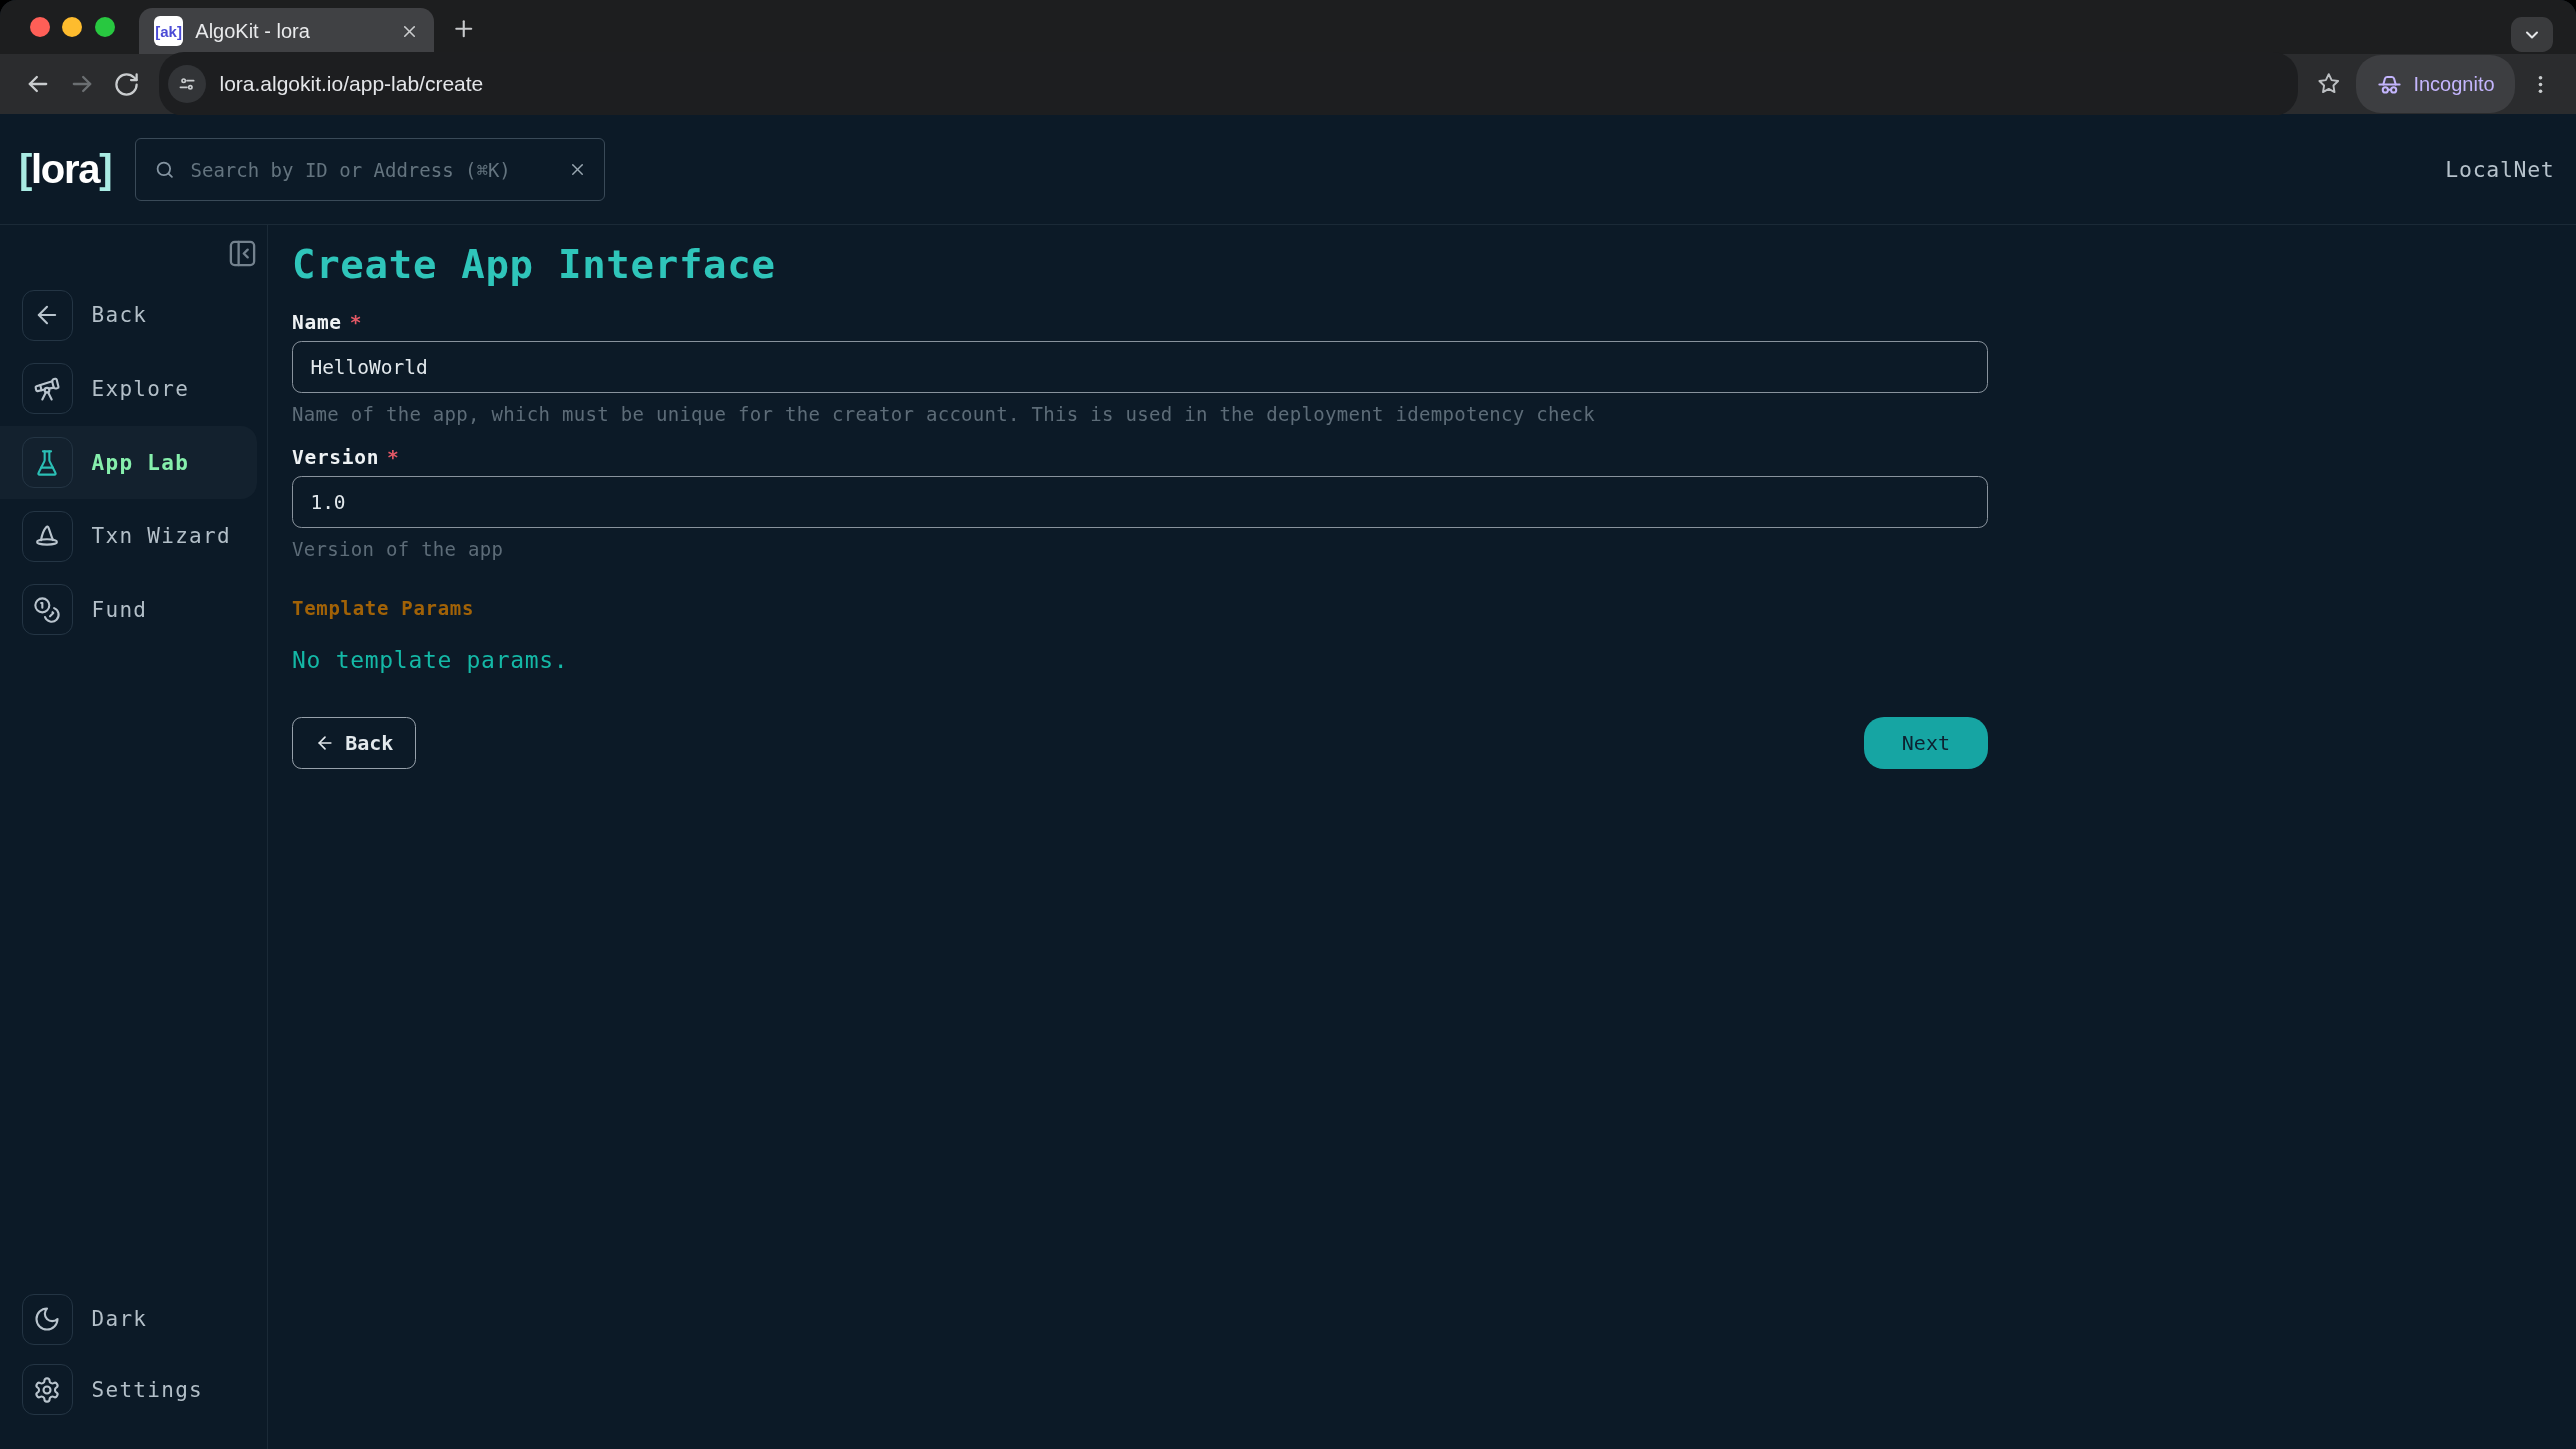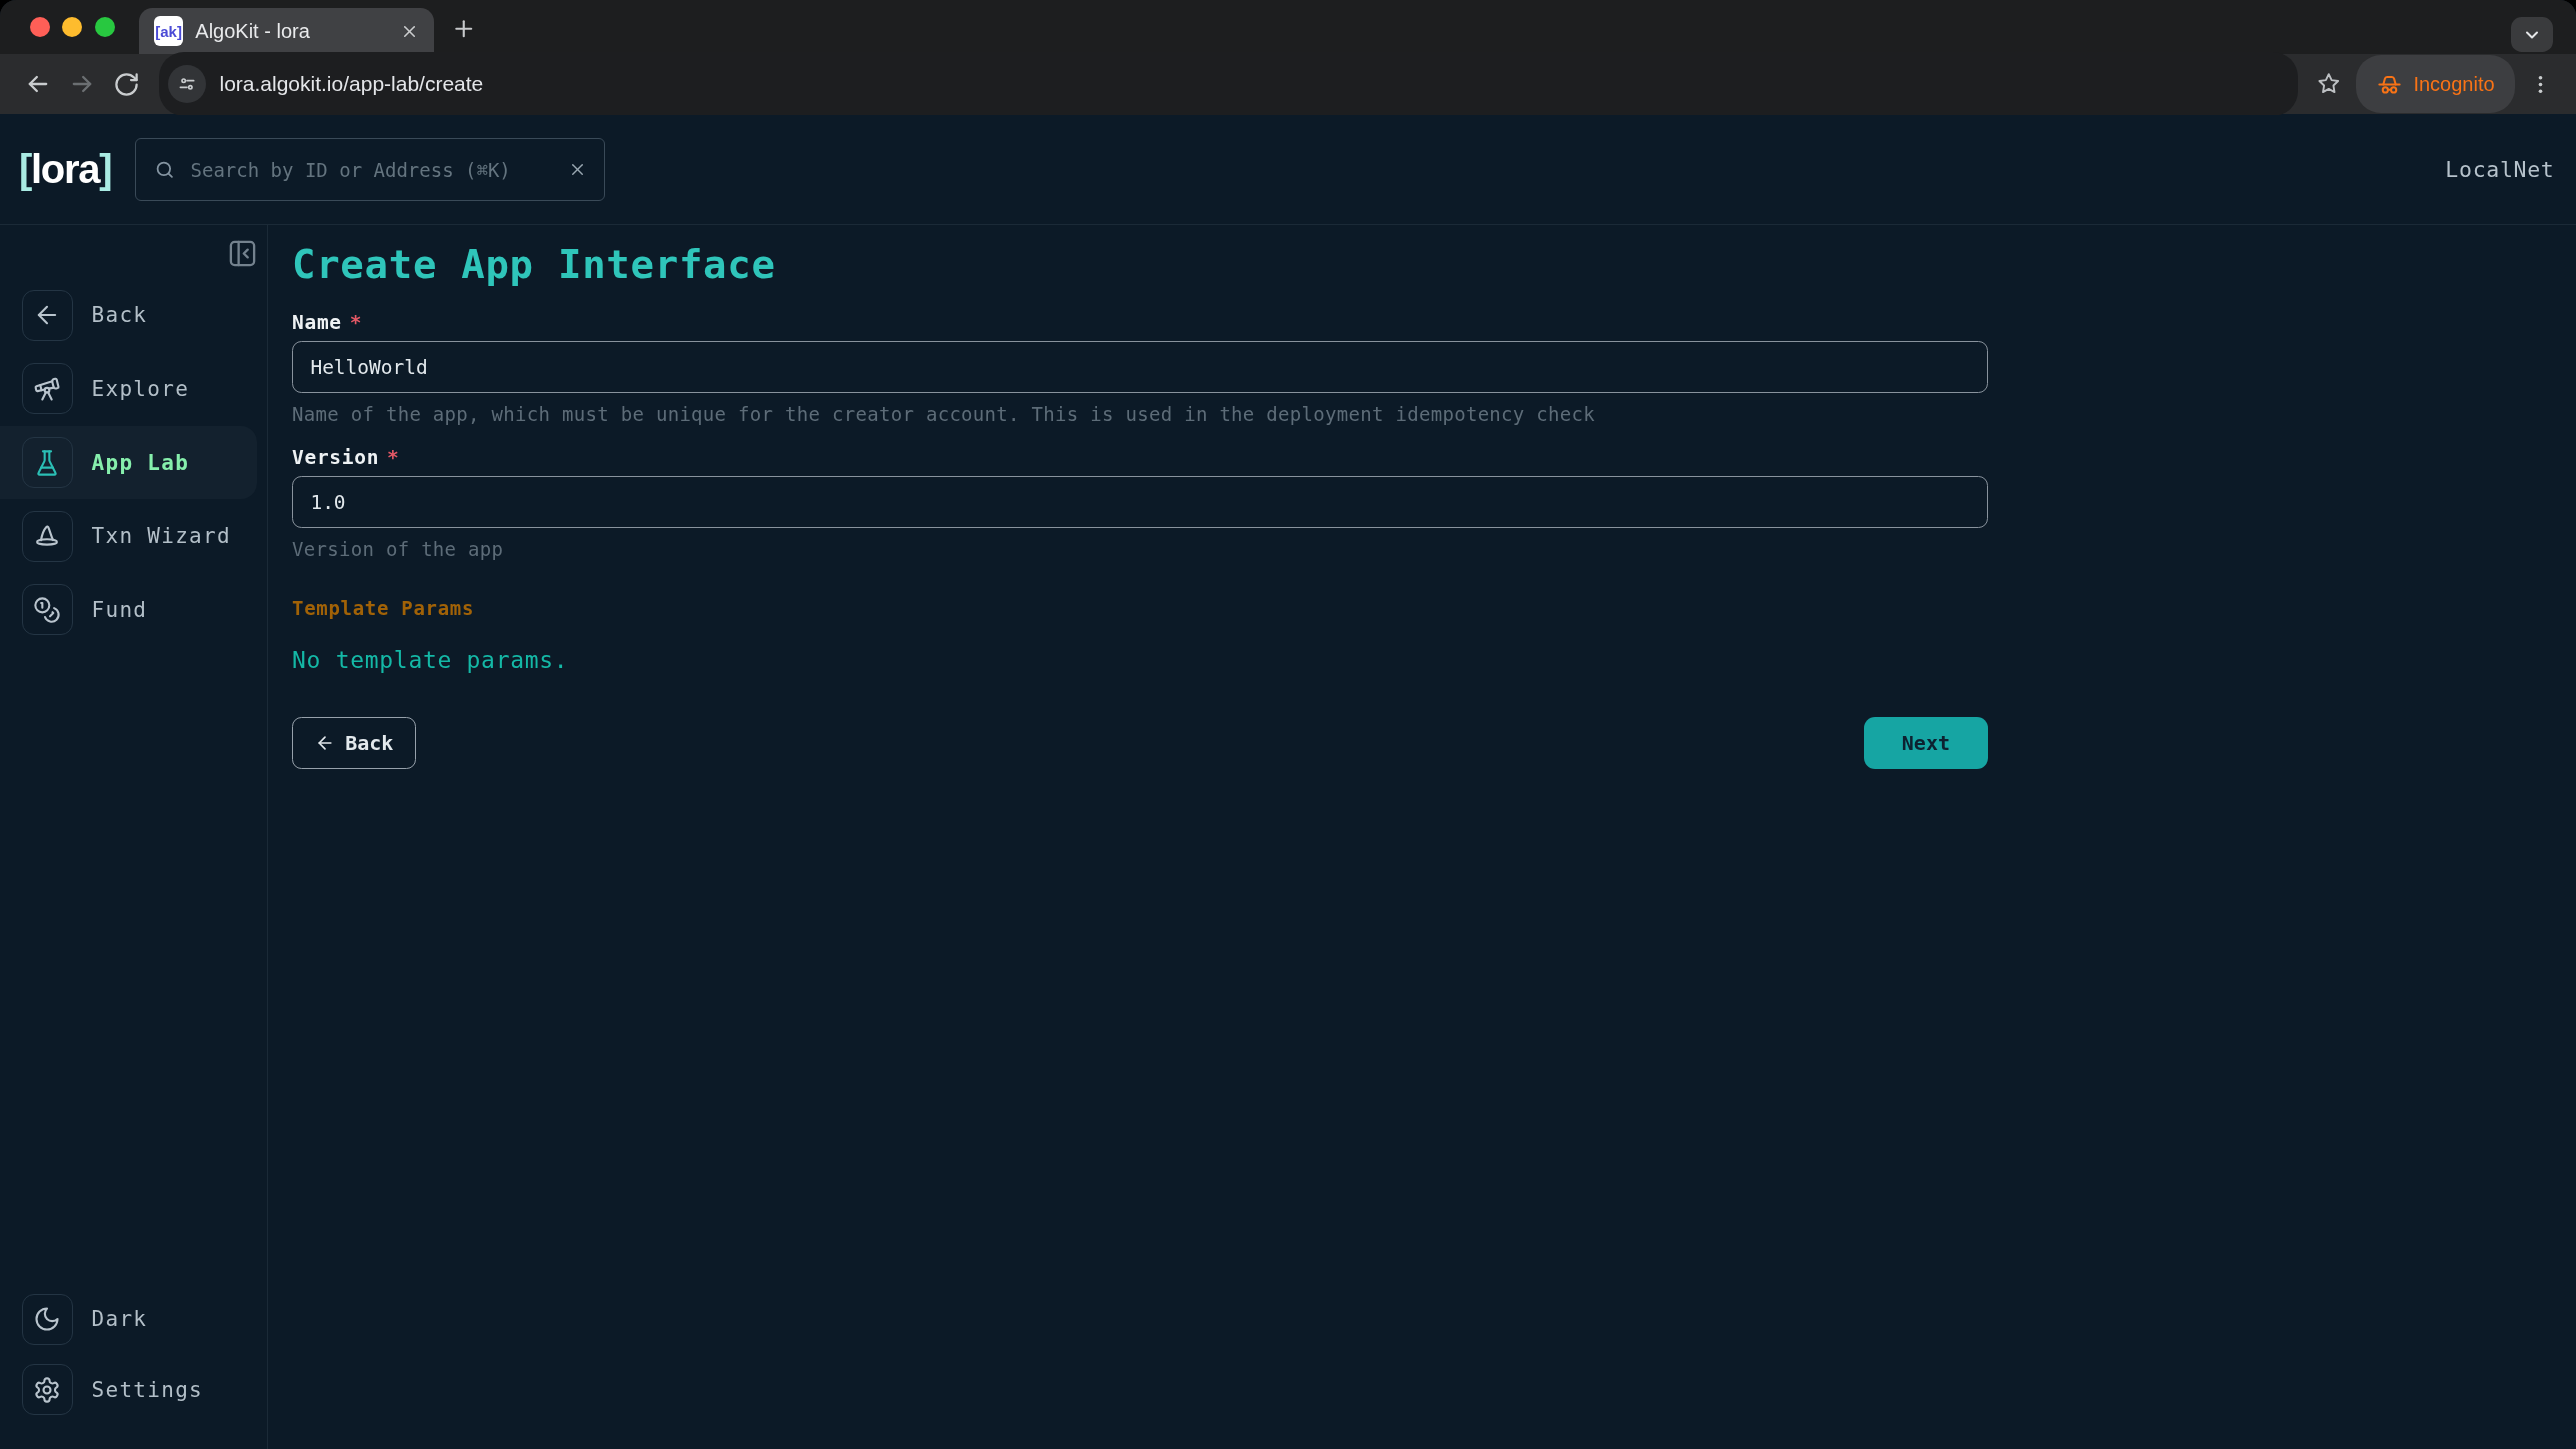--- a/index.html
+++ b/index.html
@@ -27,21 +27,21 @@
            align-items:center;padding:0 16px;box-sizing:border-box;}
   .navbtn{width:44px;height:44px;display:flex;align-items:center;justify-content:center;color:#c9ccce;}
   .navbtn.disabled{color:#6b6f72;}
   .urlbar{flex:1;height:64px;background:#1d1e20;border-radius:25px;display:flex;align-items:center;
           padding:0 9.4px;gap:13.4px;margin:0 10.7px;min-width:0;}
   .tune{width:38px;height:38px;border-radius:50%;background:#323437;display:flex;align-items:center;
         justify-content:center;color:#c9ccce;flex:0 0 auto;}
   .url-text{color:#e4e6e9;font-size:21px;font-family:"Liberation Sans",sans-serif;white-space:nowrap;}
   .starbtn{width:40px;height:40px;display:flex;align-items:center;justify-content:center;color:#bdc0c3;}
   .incog{height:50px;background:#3d3e41;border-radius:25px;display:flex;align-items:center;gap:10.7px;
-         padding:4px 20px;color:#f97316;font-size:20px;font-family:"Liberation Sans",sans-serif;margin-left:6.7px;}
+         padding:4px 20px;color:#c4b5fd;font-size:20px;font-family:"Liberation Sans",sans-serif;margin-left:6.7px;}
   .menudots{width:40px;height:40px;display:flex;align-items:center;justify-content:center;color:#c9ccce;margin-left:5.4px;}
 
   
   .app{position:absolute;top:115px;left:0;right:0;bottom:0;background:#0c1a27;}
   .app-header{position:absolute;top:0;left:0;right:0;height:110px;display:flex;align-items:center;
               padding:0 21.5px 0 19px;box-sizing:border-box;border-bottom:1.3px solid #1b2a37;}
   .logo{font-family:"Liberation Sans","DejaVu Sans",sans-serif;font-weight:700;font-size:40px;color:#ffffff;
         letter-spacing:-1.3px;display:flex;align-items:center;}
   .logo .bracket{color:#a9ebe3;}
   .searchbox{margin-left:24px;width:470px;height:63px;border:1.3px solid #3a4a58;border-radius:6px;display:flex;
@@ -79,22 +79,22 @@
   .finput{display:block;width:1696px;height:52px;margin-top:7.4px;border:1.3px solid #89939d;border-radius:9.4px;
           background:transparent;color:#e3e9ed;font-size:19.5px;font-family:"DejaVu Sans Mono","Liberation Mono",monospace;
           padding:0 17.4px;box-sizing:border-box;outline:none;}
   .fhelp{margin-top:9.4px;font-size:19px;line-height:22px;color:#5d6c78;letter-spacing:0.3px;}
   .section-title{margin-top:37px;font-size:19px;font-weight:700;color:#a16207;letter-spacing:0.7px;}
   .empty-text{margin-top:28px;font-size:23px;color:#14b8a6;letter-spacing:0.7px;}
   .actions{margin-top:44px;width:1696px;display:flex;justify-content:space-between;align-items:center;}
   .btn-back{height:52px;border:1.3px solid #97a1ab;border-radius:9.4px;background:transparent;color:#e3e9ed;
             font-size:20px;font-weight:700;display:inline-flex;align-items:center;gap:10.7px;padding:0 21.5px;
             font-family:"DejaVu Sans Mono","Liberation Mono",monospace;box-sizing:border-box;}
-  .btn-next{height:52px;border:none;border-radius:11px;background:#16a5a3;color:#0d2231;font-size:20px;
-            font-weight:700;padding:0 38px;font-family:"DejaVu Sans Mono","Liberation Mono",monospace;}
+  .btn-next{height:52px;border:none;border-radius:20px;background:#16a5a3;color:#0d2231;font-size:20px;
+            font-weight:400;padding:0 38px;font-family:"DejaVu Sans Mono","Liberation Mono",monospace;}
 </style>
 </head>
 <body>
 
 <div class="screen">
 
   <div class="tabbar">
     <div class="traffic">
       <span class="light-red"></span>
       <span class="light-yellow"></span>

